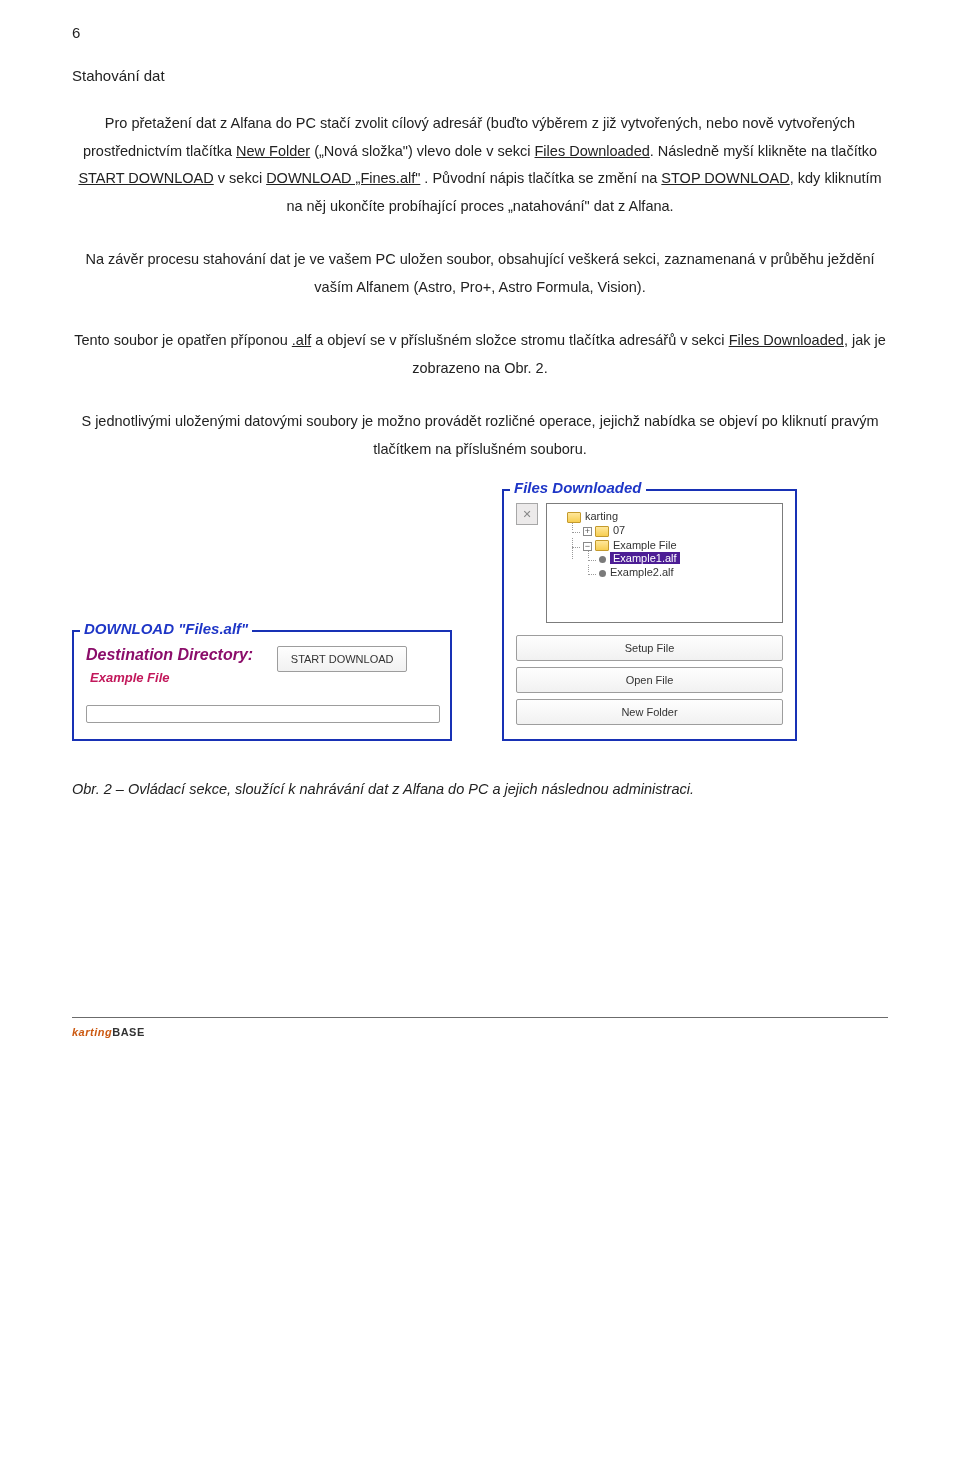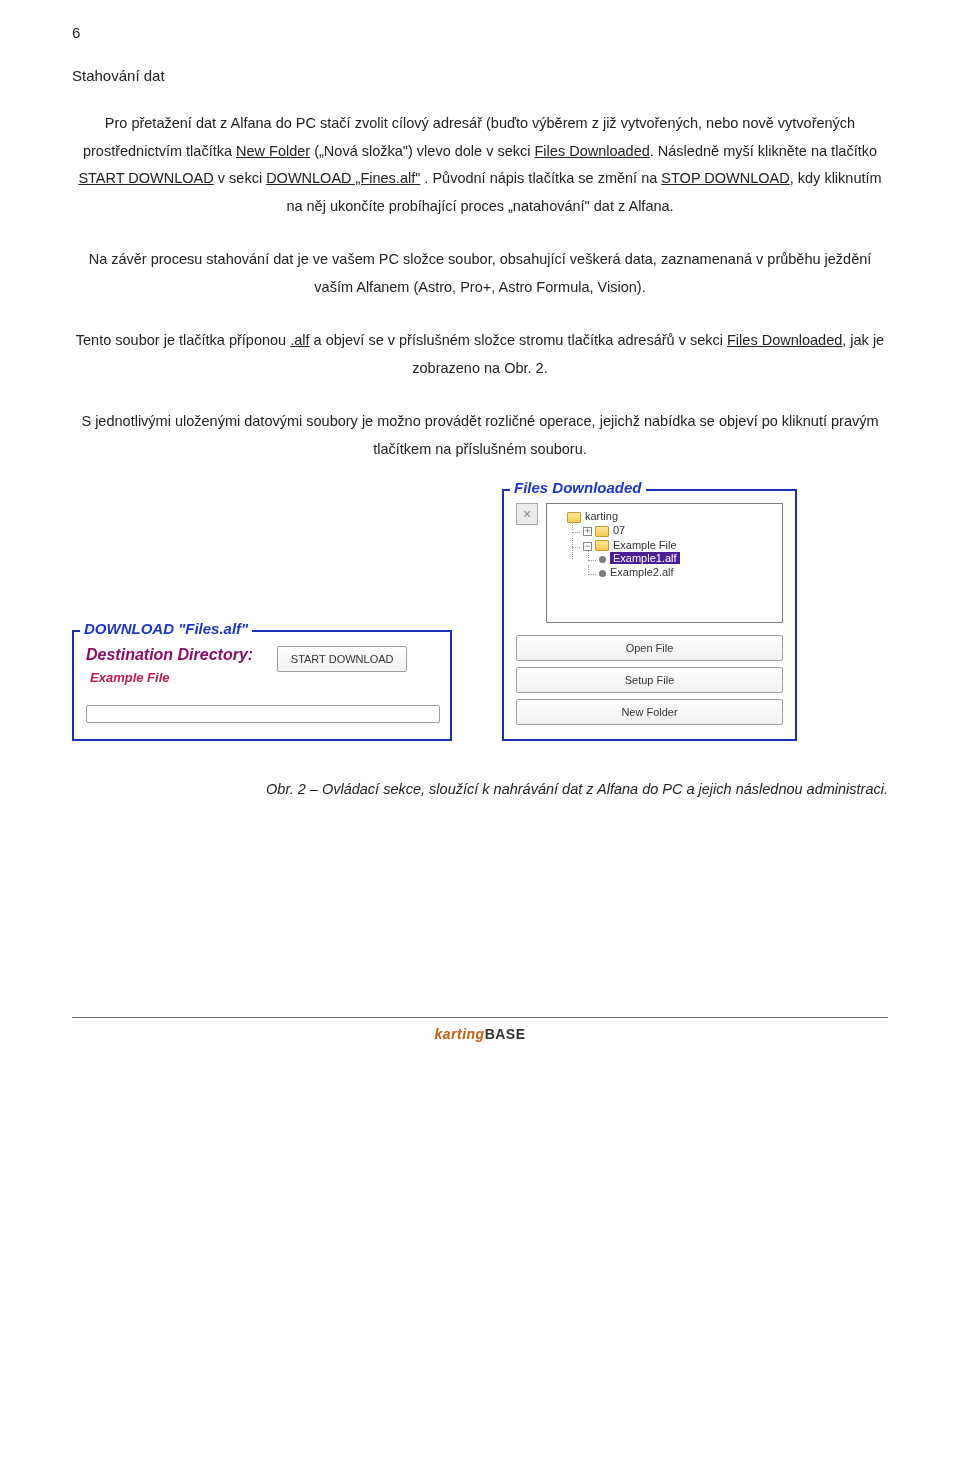--- a/index.html
+++ b/index.html
@@ -162,52 +162,50 @@
     display: inline-block;
   }
   .btn-col { margin-top: 12px; display: flex; flex-direction: column; gap: 6px; }
   .btn-col .btn { min-width: 120px; }
 
   .caption {
     font-size: 14.5px;
     font-style: italic;
     margin-top: 40px;
     color: #222;
-    text-align: right;
   }
 
   .footer-rule {
     border: none; border-top: 1px solid #6b6b6b;
     margin-top: 220px;
     margin-bottom: 8px;
   }
   .footer-logo {
     font-family: Verdana, sans-serif;
-    font-size: 14px;
+    font-size: 11px;
     letter-spacing: 0.5px;
-    text-align: center;
   }
   .footer-logo .k1 { color: #cc5a12; font-style: italic; font-weight: bold; }
   .footer-logo .k2 { color: #333; font-weight: bold; }
 </style>
 </head>
 <body>
 
 <div class="page-num">6</div>
 
 <div class="section-title">Stahování dat</div>
 
 <p class="body">
   <span>Pro přetažení dat z Alfana do PC stačí zvolit cílový adresář (buďto výběrem z již vytvořených, nebo nově vytvořených prostřednictvím tlačítka </span><span class="u">New Folder</span><span> („Nová složka") vlevo dole v sekci </span><span class="u">Files Downloaded</span><span>. Následně myší klikněte na tlačítko </span><span class="u">START DOWNLOAD</span><span> v sekci </span><span class="u">DOWNLOAD „Fines.alf"</span><span> . Původní nápis tlačítka se změní na </span><span class="u">STOP DOWNLOAD</span><span>, kdy kliknutím na něj ukončíte probíhající proces „natahování" dat z Alfana.</span>
 </p>
 
-<p class="body">Na závěr procesu stahování dat je ve vašem PC složce soubor, obsahující veškerá data, zaznamenaná v průběhu ježdění vaším Alfanem (Astro, Pro+, Astro Formula, Vision).</p>
+<p class="body">Na závěr procesu stahování dat je ve vašem PC uložen soubor, obsahující veškerá sekci, zaznamenaná v průběhu ježdění vaším Alfanem (Astro, Pro+, Astro Formula, Vision).</p>
 
 <p class="body">
-  <span>Tento soubor je tlačítka příponou </span><span class="u">.alf</span><span>  a objeví se v příslušném složce stromu tlačítka adresářů v sekci </span><span class="u">Files Downloaded</span><span>, jak je zobrazeno na Obr. 2.</span>
+  <span>Tento soubor je opatřen příponou </span><span class="u">.alf</span><span>  a objeví se v příslušném složce stromu tlačítka adresářů v sekci </span><span class="u">Files Downloaded</span><span>, jak je zobrazeno na Obr. 2.</span>
 </p>
 
 <p class="body">S jednotlivými uloženými datovými soubory je možno provádět rozličné operace, jejichž nabídka se objeví po kliknutí pravým tlačítkem na příslušném souboru.</p>
 
 <div class="figure-wrap">
   <div class="figure-row">
 
     <div class="dl-panel">
       <div class="dl-panel-title">DOWNLOAD "Files.alf"</div>
       <div class="dl-inner">
@@ -248,22 +246,22 @@
                     </li>
                   </ul>
                 </li>
               </ul>
             </li>
           </ul>
         </div>
       </div>
 
       <div class="btn-col">
+        <div class="btn">Setup File</div>
         <div class="btn">Open File</div>
-        <div class="btn">Setup File</div>
         <div class="btn">New Folder</div>
       </div>
     </div>
 
   </div>
 </div>
 
 <p class="caption">Obr. 2 – Ovládací sekce, sloužící k nahrávání dat z Alfana do PC a jejich následnou administraci.</p>
 
 <hr class="footer-rule">

